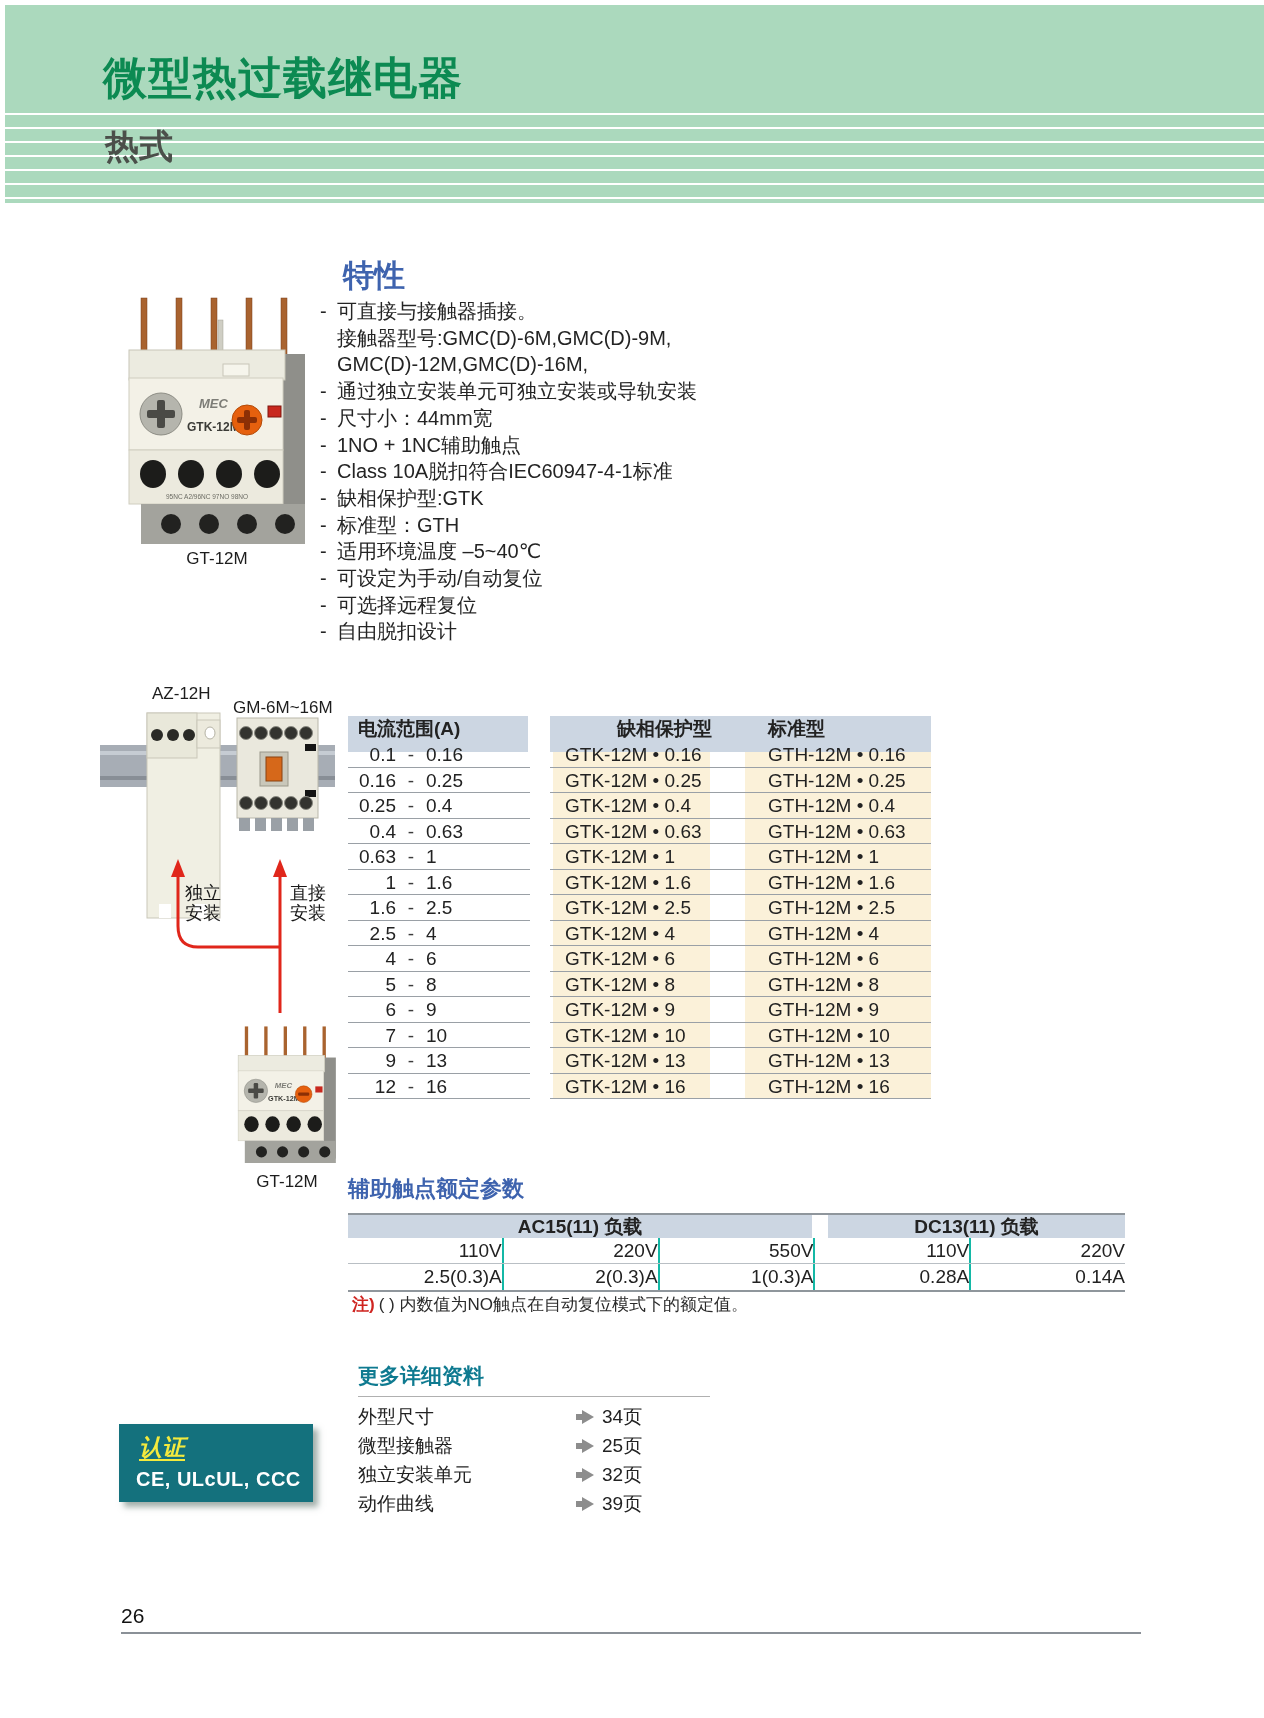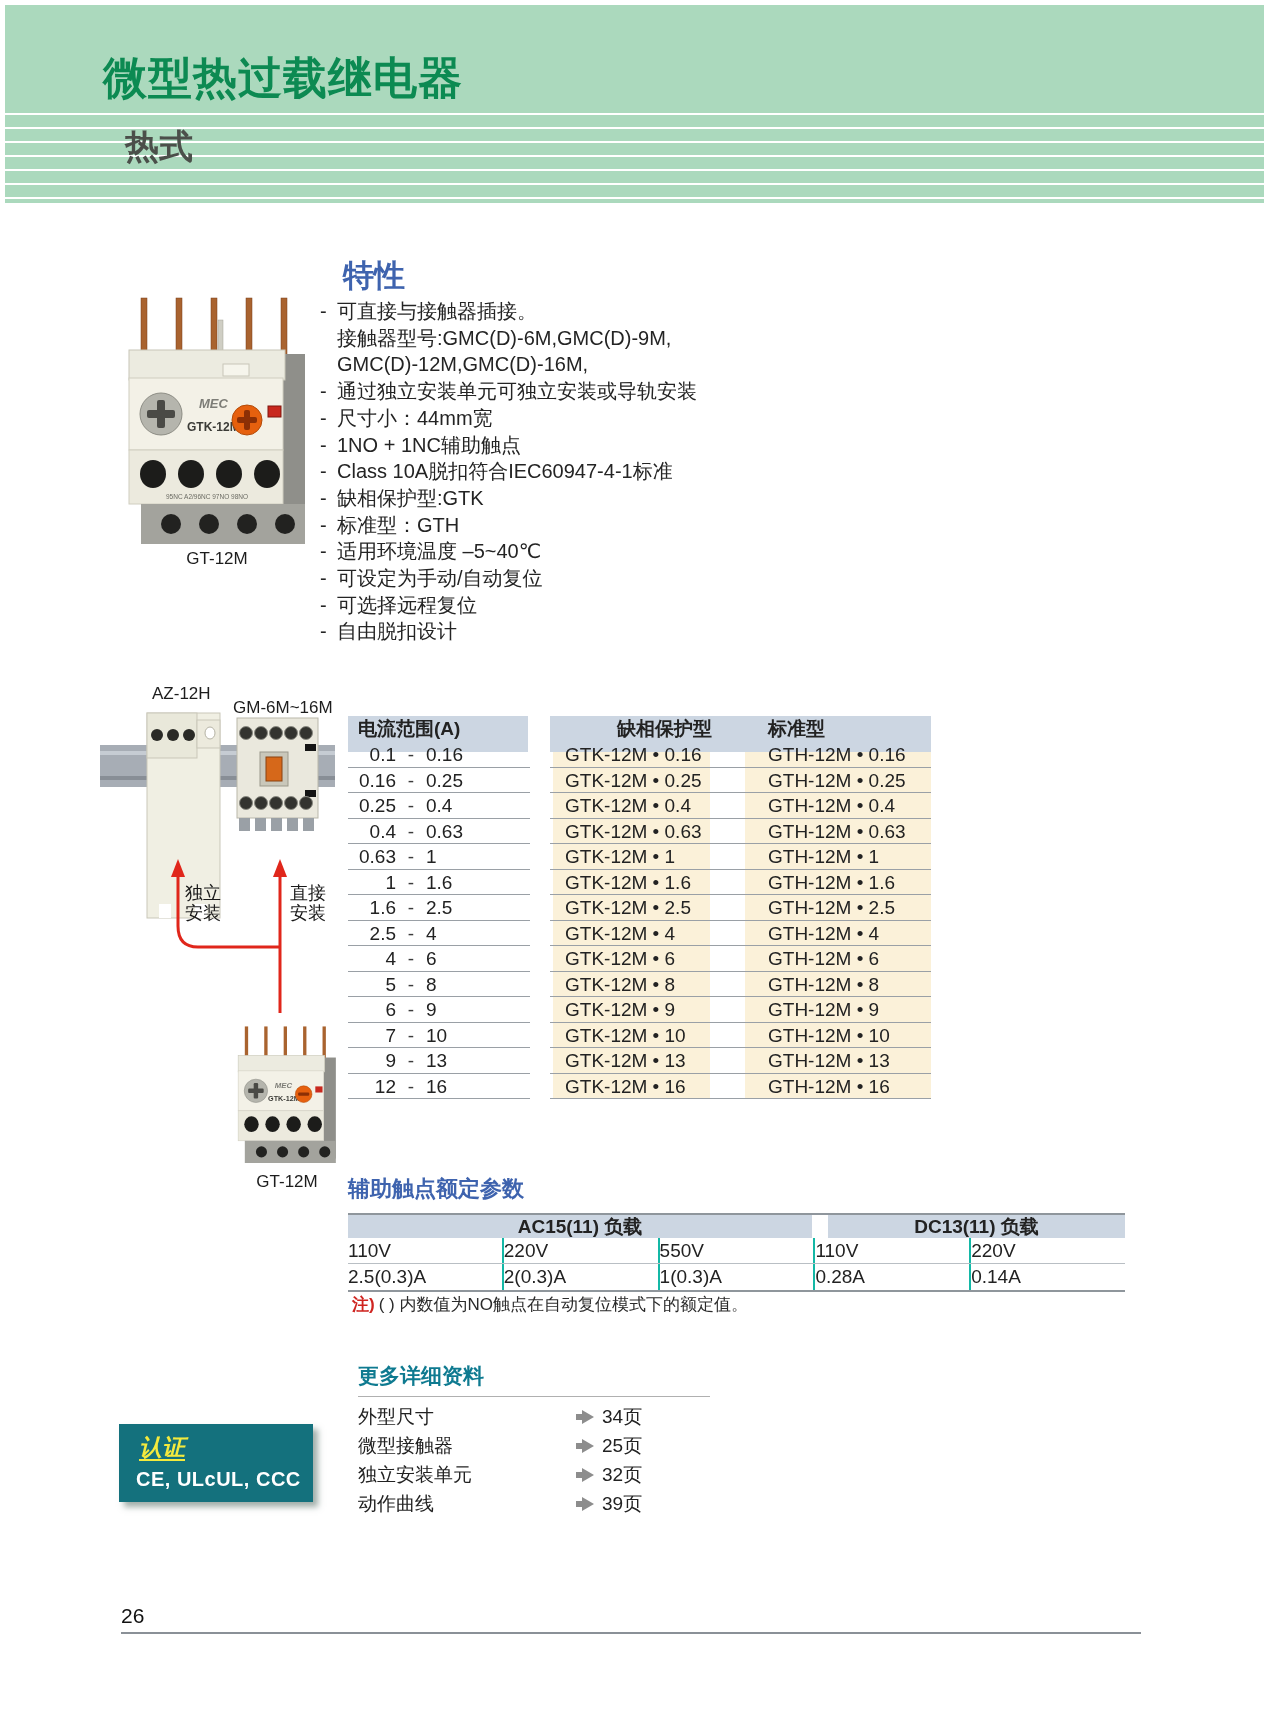--- a/index.html
+++ b/index.html
@@ -5,21 +5,21 @@
   html,body{margin:0;padding:0;background:#fff;}
   #page{position:relative;width:1264px;height:1718px;background:#fff;
         font-family:"Liberation Sans","DejaVu Sans",sans-serif;color:#222;overflow:hidden;}
 
   
   .hdr-green{position:absolute;left:5px;top:5px;width:1259px;height:198px;background:#abd9bd;}
   .hdr-stripes{position:absolute;left:0;top:108px;width:100%;height:90px;
     background:repeating-linear-gradient(to bottom,#fff 0 2px,transparent 2px 14px);}
   .hdr-title{position:absolute;left:103px;top:49px;font-size:44px;font-weight:900;
     color:#0c8a52;letter-spacing:1px;}
-  .hdr-sub{position:absolute;left:105px;top:124px;font-size:34px;font-weight:bold;color:#4b4f4a;margin-left:20px;}
+  .hdr-sub{position:absolute;left:105px;top:124px;font-size:34px;font-weight:bold;color:#4b4f4a;}
 
   
   .h-blue{position:absolute;font-weight:bold;color:#3e63ae;}
   .h-feat{left:343px;top:255px;font-size:31px;}
   .h-cat{left:358px;top:720px;font-size:25px;}
   .h-aux{left:348px;top:1174px;font-size:22px;}
 
   
   .feat-list{position:absolute;left:320px;top:298px;width:580px;font-size:20px;line-height:26.7px;color:#242424;}
   .feat-item{display:flex;}
@@ -59,21 +59,21 @@
   .gtk-txt{position:absolute;left:15px;}
   .gth-txt{position:absolute;left:218px;}
 
   
   .aux-table{position:absolute;left:348px;top:1213px;width:777px;
     border-top:2px solid #8f969c;border-bottom:2px solid #8f969c;font-size:19px;}
   .aux-hdr{display:flex;height:23px;line-height:23px;}
   .aux-group{background:#ccd6e2;font-weight:bold;text-align:center;}
   .aux-group.g1{width:464px;margin-right:16px;}
   .aux-group.g2{flex:1;}
-  .aux-row{display:flex;height:25px;line-height:25px;text-align:left;}
+  .aux-row{display:flex;height:25px;line-height:25px;text-align:right;}
   .aux-row.vals{border-top:1px solid #b9bfc4;height:26px;line-height:26px;}
   .aux-cell{flex:1;}
   .aux-cell + .aux-cell{border-left:2px solid #14b8a6;}
   .aux-note{position:absolute;left:352px;top:1293px;font-size:17px;color:#2a2a2a;}
   .aux-note .n-red{color:#cf2420;font-weight:bold;margin-right:4px;}
 
   
   .more{position:absolute;left:358px;top:1362px;width:352px;}
   .more-h{font-size:21px;font-weight:bold;color:#0e7a90;padding-bottom:6px;border-bottom:1px solid #b0b0b0;}
   .more-list{margin-top:5px;}

